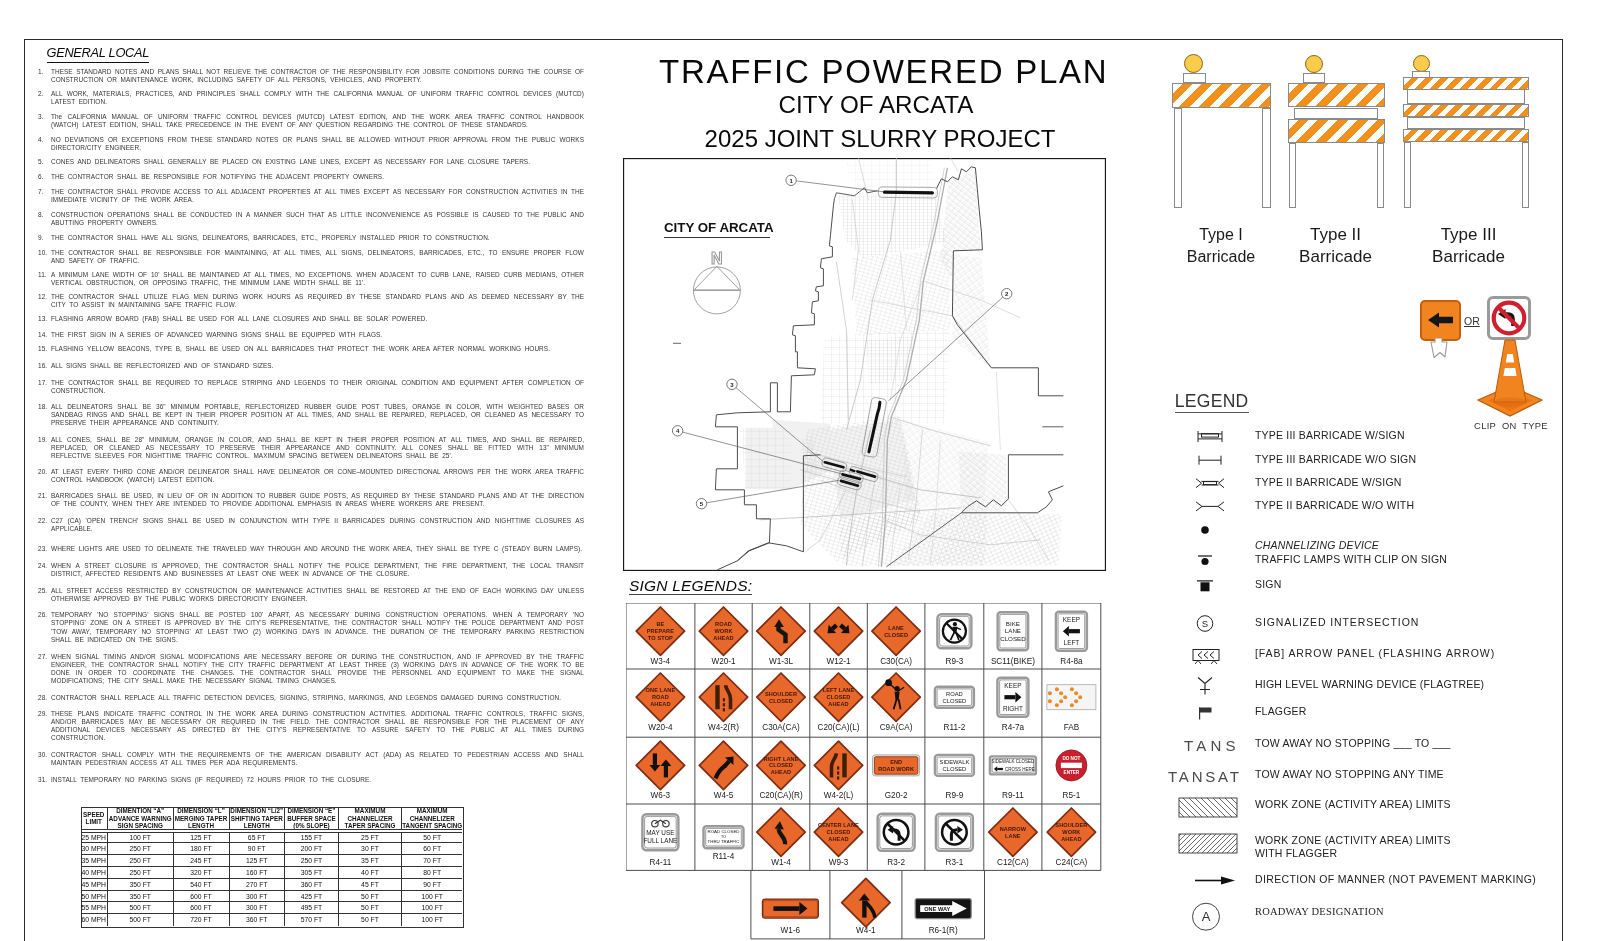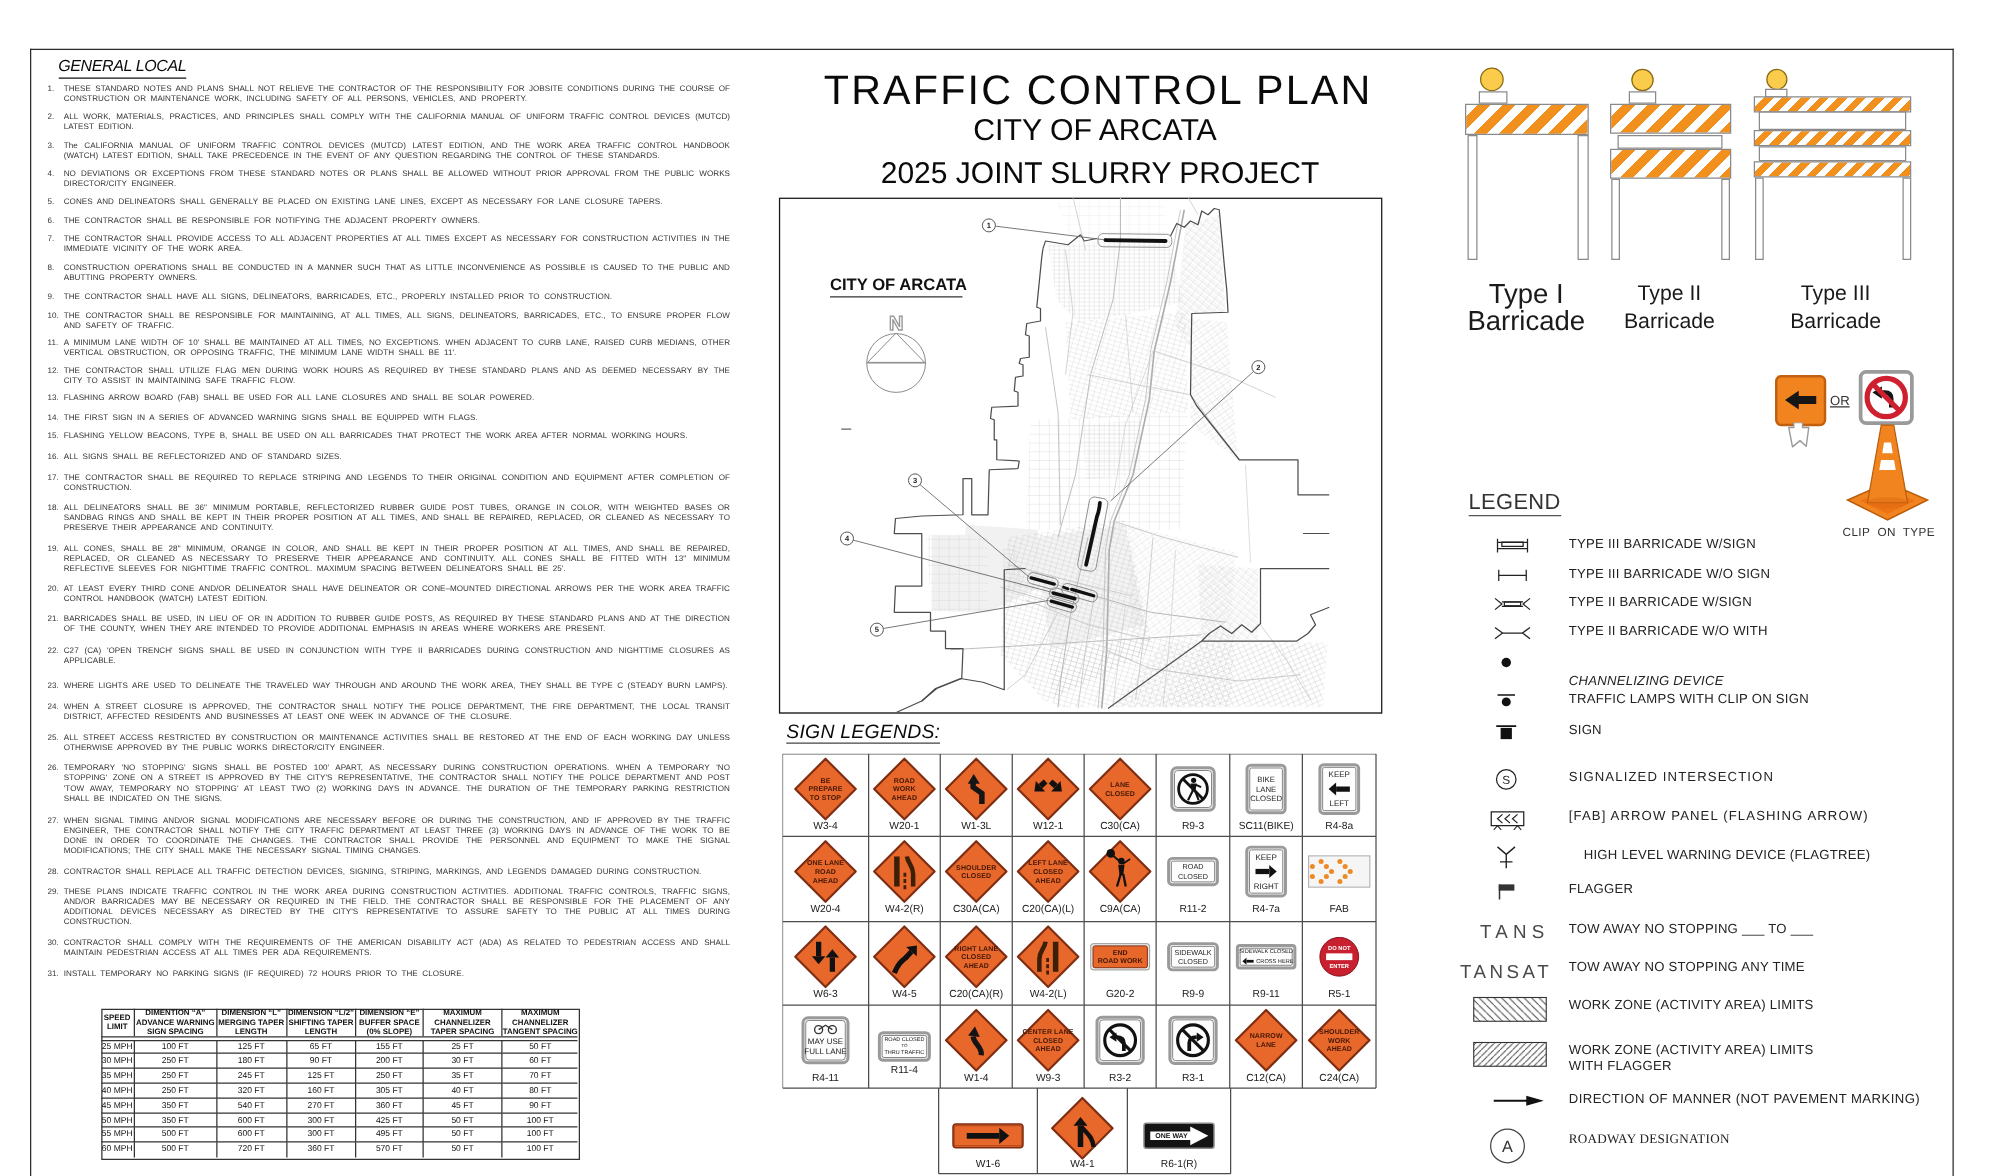--- a/index.html
+++ b/index.html
@@ -291,21 +291,21 @@
 <div class="abs" style="left:285.0px;top:902.4px;width:54.0px;height:11.8px;border-right:0.8px solid #333;border-bottom:0.8px solid #333;box-sizing:border-box;text-align:center;font-size:6.8px;line-height:11.8px;color:#111;">495 FT</div>
 <div class="abs" style="left:339.0px;top:902.4px;width:63.0px;height:11.8px;border-right:0.8px solid #333;border-bottom:0.8px solid #333;box-sizing:border-box;text-align:center;font-size:6.8px;line-height:11.8px;color:#111;">50 FT</div>
 <div class="abs" style="left:402.0px;top:902.4px;width:60.4px;height:11.8px;border-right:none;border-bottom:0.8px solid #333;box-sizing:border-box;text-align:center;font-size:6.8px;line-height:11.8px;color:#111;">100 FT</div>
 <div class="abs" style="left:80.5px;top:914.2px;width:27.5px;height:11.8px;border-right:0.8px solid #333;border-bottom:none;box-sizing:border-box;text-align:center;font-size:6.8px;line-height:11.8px;color:#111;">60 MPH</div>
 <div class="abs" style="left:108.0px;top:914.2px;width:65.5px;height:11.8px;border-right:0.8px solid #333;border-bottom:none;box-sizing:border-box;text-align:center;font-size:6.8px;line-height:11.8px;color:#111;">500 FT</div>
 <div class="abs" style="left:173.5px;top:914.2px;width:56.0px;height:11.8px;border-right:0.8px solid #333;border-bottom:none;box-sizing:border-box;text-align:center;font-size:6.8px;line-height:11.8px;color:#111;">720 FT</div>
 <div class="abs" style="left:229.5px;top:914.2px;width:55.5px;height:11.8px;border-right:0.8px solid #333;border-bottom:none;box-sizing:border-box;text-align:center;font-size:6.8px;line-height:11.8px;color:#111;">360 FT</div>
 <div class="abs" style="left:285.0px;top:914.2px;width:54.0px;height:11.8px;border-right:0.8px solid #333;border-bottom:none;box-sizing:border-box;text-align:center;font-size:6.8px;line-height:11.8px;color:#111;">570 FT</div>
 <div class="abs" style="left:339.0px;top:914.2px;width:63.0px;height:11.8px;border-right:0.8px solid #333;border-bottom:none;box-sizing:border-box;text-align:center;font-size:6.8px;line-height:11.8px;color:#111;">50 FT</div>
 <div class="abs" style="left:402.0px;top:914.2px;width:60.4px;height:11.8px;border-right:none;border-bottom:none;box-sizing:border-box;text-align:center;font-size:6.8px;line-height:11.8px;color:#111;">100 FT</div>
-<div class="abs ttl" style="left:659px;top:52.9px;width:434px;text-align:center;font-size:33px;letter-spacing:1.75px;">TRAFFIC CONTROL PLAN</div>
+<div class="abs ttl" style="left:659px;top:52.9px;width:434px;text-align:center;font-size:33px;letter-spacing:1.75px;">TRAFFIC POWERED PLAN</div>
 <div class="abs ttl" style="left:659px;top:90.5px;width:434px;text-align:center;font-size:24.2px;letter-spacing:0px;">CITY OF ARCATA</div>
 <div class="abs ttl" style="left:659px;top:125.2px;width:442px;text-align:center;font-size:24px;letter-spacing:0px;">2025 JOINT SLURRY PROJECT</div>
 <svg class="abs" style="left:622.6px;top:158.2px;" width="483" height="413" viewBox="0 0 483 413">
     <defs>
       <pattern id="g3" width="4" height="3.2" patternUnits="userSpaceOnUse">
         <path d="M0,0H4M0,0V3.2" stroke="#c2c2c2" stroke-width="0.45" fill="none"></path>
       </pattern>
       <pattern id="g4" width="4.6" height="3.6" patternUnits="userSpaceOnUse" patternTransform="rotate(16)">
         <path d="M0,0H4.6M0,0V3.6" stroke="#bfbfbf" stroke-width="0.45" fill="none"></path>
       </pattern>
@@ -726,21 +726,21 @@
 <div class="abs" style="left:1287.7px;top:119.4px;width:97.6px;height:24.0px;background:repeating-linear-gradient(135deg,#fff 0px,#fff 6.5px,#F2901E 6.5px,#F2901E 14px);border:0.9px solid #8a8a8a;box-sizing:border-box;"></div>
 <div class="abs" style="left:1412.6px;top:54.6px;width:17.2px;height:17.2px;border-radius:50%;background:#FBCB4C;border:1px solid #8a6a10;box-sizing:border-box;"></div>
 <div class="abs" style="left:1412.0px;top:70.7px;width:18.0px;height:6.9px;background:#fff;border:0.9px solid #8a8a8a;box-sizing:border-box;"></div>
 <div class="abs" style="left:1404.0px;top:141.5px;width:7.0px;height:66.3px;background:#fff;border:0.9px solid #8a8a8a;box-sizing:border-box;"></div>
 <div class="abs" style="left:1522.3px;top:141.5px;width:7.0px;height:66.3px;background:#fff;border:0.9px solid #8a8a8a;box-sizing:border-box;"></div>
 <div class="abs" style="left:1407.0px;top:89.3px;width:118.0px;height:15.0px;background:#fff;border:0.9px solid #8a8a8a;box-sizing:border-box;"></div>
 <div class="abs" style="left:1407.0px;top:116.5px;width:118.0px;height:12.7px;background:#fff;border:0.9px solid #8a8a8a;box-sizing:border-box;"></div>
 <div class="abs" style="left:1403.0px;top:77.4px;width:126.3px;height:12.4px;background:repeating-linear-gradient(135deg,#fff 0px,#fff 5px,#F2901E 5px,#F2901E 10.5px);border:0.9px solid #8a8a8a;box-sizing:border-box;"></div>
 <div class="abs" style="left:1403.0px;top:104.0px;width:126.3px;height:12.8px;background:repeating-linear-gradient(135deg,#fff 0px,#fff 5px,#F2901E 5px,#F2901E 10.5px);border:0.9px solid #8a8a8a;box-sizing:border-box;"></div>
 <div class="abs" style="left:1403.0px;top:128.9px;width:126.3px;height:13.3px;background:repeating-linear-gradient(135deg,#fff 0px,#fff 5px,#F2901E 5px,#F2901E 10.5px);border:0.9px solid #8a8a8a;box-sizing:border-box;"></div>
-<div class="abs" style="left:1221.0px;top:224px;width:140px;margin-left:-70px;text-align:center;font-size:22px;line-height:21.6px;color:#1a1a1a;">Type I<br>Barricade</div>
+<div class="abs" style="left:1221.0px;top:224px;width:140px;margin-left:-70px;text-align:center;font-size:16px;line-height:21.6px;color:#1a1a1a;">Type I<br>Barricade</div>
 <div class="abs" style="left:1335.5px;top:224px;width:140px;margin-left:-70px;text-align:center;font-size:17px;line-height:21.6px;color:#1a1a1a;">Type II<br>Barricade</div>
 <div class="abs" style="left:1468.5px;top:224px;width:140px;margin-left:-70px;text-align:center;font-size:17px;line-height:21.6px;color:#1a1a1a;">Type III<br>Barricade</div>
 <div class="abs" style="left:1419.6px;top:300.4px;width:41.5px;height:40.8px;background:#F1841E;border:2.6px solid #c1600e;border-radius:5px;box-sizing:border-box;"></div>
 <svg class="abs" style="left:1419.6px;top:300.4px;" width="42" height="41" viewBox="0 0 42 41">
     <polygon points="8,20 19,12.5 19,16.8 33,16.8 33,23.2 19,23.2 19,27.5" fill="#161616"></polygon>
   </svg>
 <svg class="abs" style="left:1426px;top:338px;" width="30" height="26" viewBox="0 0 30 26">
     <path d="M9,0 L16,0 L16,4 L21,4 L19,19 L14,14.5 L8,19.5 L5,4 L9,4 Z" fill="#fff" stroke="#999" stroke-width="1.1" stroke-linejoin="round"></path>
   </svg>
 <div class="abs" style="left:1464px;top:314.5px;font-size:10.5px;color:#333;text-decoration:underline;">OR</div>
@@ -763,21 +763,21 @@
 <div class="abs" style="left:1174.8px;top:393px;font-size:17.5px;line-height:16.5px;color:#333;letter-spacing:0.3px;border-bottom:1px solid #555;padding-bottom:2.5px;">LEGEND</div>
 <div class="leg-t" style="top:429.0px;letter-spacing:0.2px;">TYPE III BARRICADE W/SIGN</div>
 <div class="leg-t" style="top:452.7px;letter-spacing:0.2px;">TYPE III BARRICADE W/O SIGN</div>
 <div class="leg-t" style="top:475.7px;letter-spacing:0.2px;text-align:center;">TYPE II BARRICADE W/SIGN</div>
 <div class="leg-t" style="top:498.8px;letter-spacing:0.2px;">TYPE II BARRICADE W/O WITH</div>
 <div class="leg-t" style="top:539px;letter-spacing:0.2px;font-style:italic;">CHANNELIZING DEVICE</div>
 <div class="leg-t" style="top:552.5px;letter-spacing:0.2px;">TRAFFIC LAMPS WITH CLIP ON SIGN</div>
 <div class="leg-t" style="top:577.8px;letter-spacing:0.2px;">SIGN</div>
 <div class="leg-t" style="top:615.7px;letter-spacing:0.9px;">SIGNALIZED INTERSECTION</div>
 <div class="leg-t" style="top:647.0px;letter-spacing:0.9px;">[FAB] ARROW PANEL (FLASHING ARROW)</div>
-<div class="leg-t" style="top:677.6px;letter-spacing:0.2px;margin-left:12px;">HIGH LEVEL WARNING DEVICE (FLAGTREE)</div>
+<div class="leg-t" style="top:677.6px;letter-spacing:0.2px;">HIGH LEVEL WARNING DEVICE (FLAGTREE)</div>
 <div class="leg-t" style="top:705.2px;letter-spacing:0.2px;">FLAGGER</div>
 <div class="leg-t" style="top:736.8px;letter-spacing:0.2px;">TOW AWAY NO STOPPING ___ TO ___</div>
 <div class="leg-t" style="top:768.4px;letter-spacing:0.2px;">TOW AWAY NO STOPPING ANY TIME</div>
 <div class="leg-t" style="top:798.2px;letter-spacing:0.2px;">WORK ZONE (ACTIVITY AREA) LIMITS</div>
 <div class="leg-t" style="top:834.0px;letter-spacing:0.2px;">WORK ZONE (ACTIVITY AREA) LIMITS</div>
 <div class="leg-t" style="top:847.3px;letter-spacing:0.2px;">WITH FLAGGER</div>
 <div class="leg-t" style="top:872.7px;letter-spacing:0.35px;">DIRECTION OF MANNER (NOT PAVEMENT MARKING)</div>
 <div class="leg-t" style="top:905.5px;letter-spacing:0.2px;font-family:Liberation Serif, serif;">ROADWAY DESIGNATION</div>
 <svg class="abs" style="left:1165px;top:420px;" width="90" height="515" viewBox="0 0 90 515">
     <g stroke="#222" stroke-width="1" fill="none">

